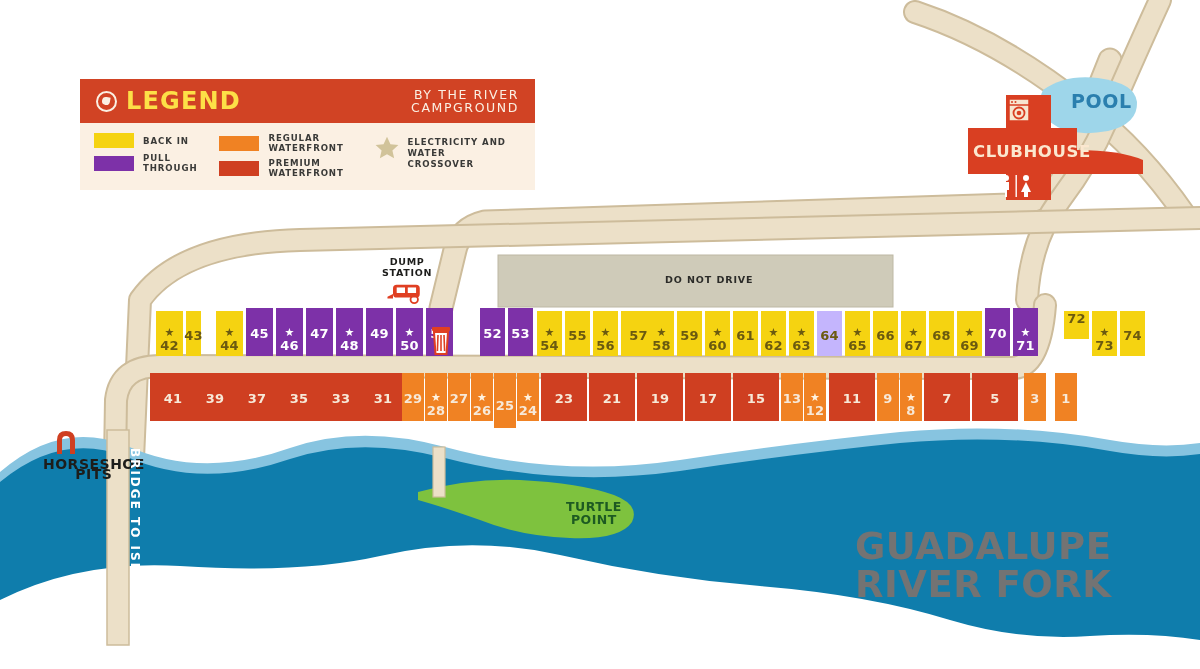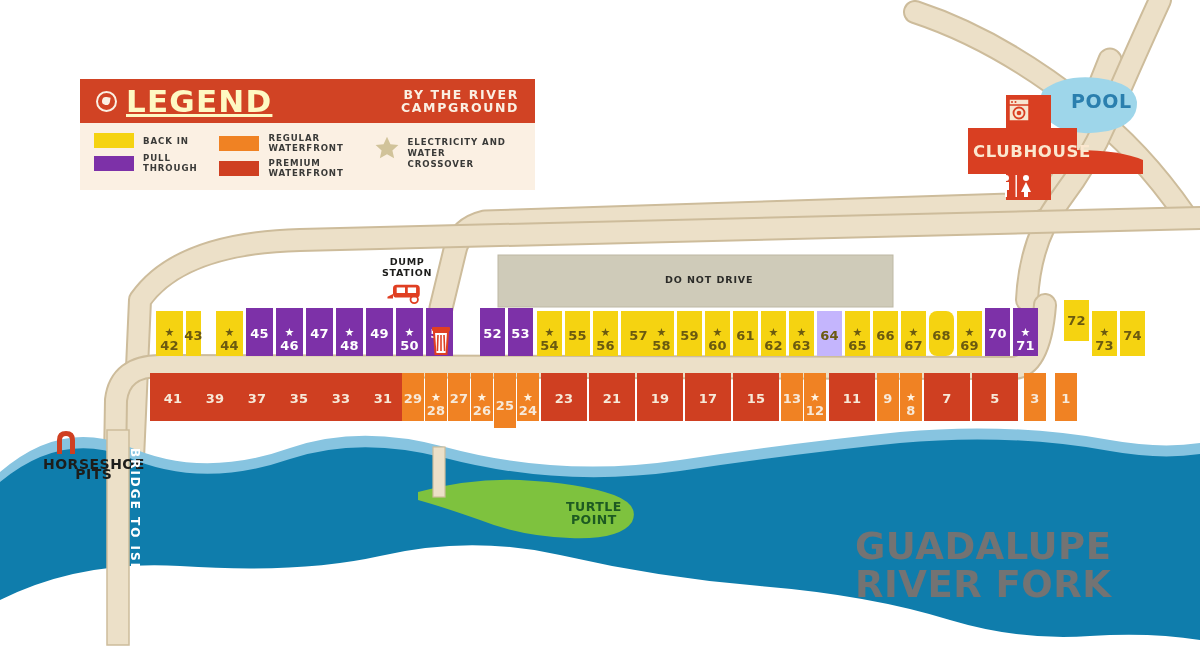--- a/index.html
+++ b/index.html
@@ -6,27 +6,27 @@
   body{width:1200px;height:669px;overflow:hidden;font-family:"Liberation Sans",sans-serif;}
   #map{position:relative;width:1200px;height:669px;background:#ffffff;}
   #bg{position:absolute;left:0;top:0;width:1200px;height:669px;}
 
   
   .legend{position:absolute;left:80px;top:79px;width:455px;background:#fbf0e3;
           box-shadow:0 0 0 0 transparent;}
   .legend-head{background:#d14324;height:44px;display:flex;align-items:center;
                padding:0 16px;box-sizing:border-box;justify-content:space-between;}
   .legend-title{display:flex;align-items:center;gap:9px;}
-  .legend-title .ltxt{color:#fef9c3;font-size:31px;font-weight:bold;letter-spacing:1.2px;
-                      font-family:"DejaVu Sans",sans-serif;text-decoration:underline;}
+  .legend-title .ltxt{color:#fde047;font-size:24px;font-weight:bold;letter-spacing:1.2px;
+                      font-family:"DejaVu Sans",sans-serif;}
   .comp-icon{width:21px;height:21px;border-radius:50%;border:2.5px solid #fbf0e3;
              position:relative;box-sizing:border-box;}
   .comp-icon:after{content:"";position:absolute;left:4px;top:4px;width:8px;height:8px;
              background:#fbf0e3;border-radius:50% 0 50% 50%;transform:rotate(10deg);}
-  .legend-sub{color:#fbf0e3;font-size:12.5px;font-weight:bold;line-height:13px;
+  .legend-sub{color:#fbf0e3;font-size:12.5px;font-weight:normal;line-height:13px;
               text-align:right;letter-spacing:1.6px;font-family:"DejaVu Sans",sans-serif;}
   .legend-body{display:flex;padding:10px 14px 12px 14px;box-sizing:border-box;gap:17px;}
   .lg-col{display:flex;flex-direction:column;gap:5px;}
   .lg-col.c1{width:128px;}
   .lg-col.c2{width:150px;}
   .lg-row{display:flex;align-items:center;gap:9px;}
   .sw{width:40px;height:15px;flex:none;}
   .lg-lab{font-size:8.6px;font-weight:bold;color:#3a3a38;letter-spacing:.9px;
           font-family:"DejaVu Sans",sans-serif;}
   .lg-col.c3{display:flex;flex-direction:row;align-items:flex-start;gap:8px;padding-left:10px;}
@@ -237,35 +237,35 @@
         <div class="st" style="color: rgb(107, 90, 16);">★</div>
         <div class="num">65</div>
       </div>
       <div class="site row-top" style="left: 873px; top: 311px; width: 25px; height: 45px; background: rgb(245, 211, 17); padding-bottom: 14px;">
         <div class="num">66</div>
       </div>
       <div class="site row-top" style="left: 901px; top: 311px; width: 25px; height: 45px; background: rgb(245, 211, 17); padding-bottom: 4px;">
         <div class="st" style="color: rgb(107, 90, 16);">★</div>
         <div class="num">67</div>
       </div>
-      <div class="site row-top" style="left: 929px; top: 311px; width: 25px; height: 45px; background: rgb(245, 211, 17); padding-bottom: 14px; border-radius: 8px;">
+      <div class="site row-top" style="left: 929px; top: 311px; width: 25px; height: 45px; background: rgb(245, 211, 17); padding-bottom: 14px;">
         <div class="num">68</div>
       </div>
       <div class="site row-top" style="left: 957px; top: 311px; width: 25px; height: 45px; background: rgb(245, 211, 17); padding-bottom: 4px;">
         <div class="st" style="color: rgb(107, 90, 16);">★</div>
         <div class="num">69</div>
       </div>
       <div class="site row-top purple" style="left: 985px; top: 308px; width: 25px; height: 48px; background: rgb(125, 49, 168); padding-bottom: 16px;">
         <div class="num">70</div>
       </div>
       <div class="site row-top purple" style="left: 1013px; top: 308px; width: 25px; height: 48px; background: rgb(125, 49, 168); padding-bottom: 4px;">
         <div class="st" style="color: rgb(255, 255, 255);">★</div>
         <div class="num">71</div>
       </div>
-      <div class="site row-top" style="left: 1064px; top: 300px; width: 25px; height: 41px; background: rgb(245, 211, 17); padding-bottom: 14px;">
+      <div class="site row-top" style="left: 1064px; top: 311px; width: 25px; height: 28px; background: rgb(245, 211, 17); padding-bottom: 14px;">
         <div class="num">72</div>
       </div>
       <div class="site row-top" style="left: 1092px; top: 311px; width: 25px; height: 45px; background: rgb(245, 211, 17); padding-bottom: 4px;">
         <div class="st" style="color: rgb(107, 90, 16);">★</div>
         <div class="num">73</div>
       </div>
       <div class="site row-top" style="left: 1120px; top: 311px; width: 25px; height: 45px; background: rgb(245, 211, 17); padding-bottom: 14px;">
         <div class="num">74</div>
       </div>
       <div class="site row-bot" style="left: 150px; top: 373px; width: 46px; height: 48px; background: rgb(207, 63, 33); padding-bottom: 16px;">

